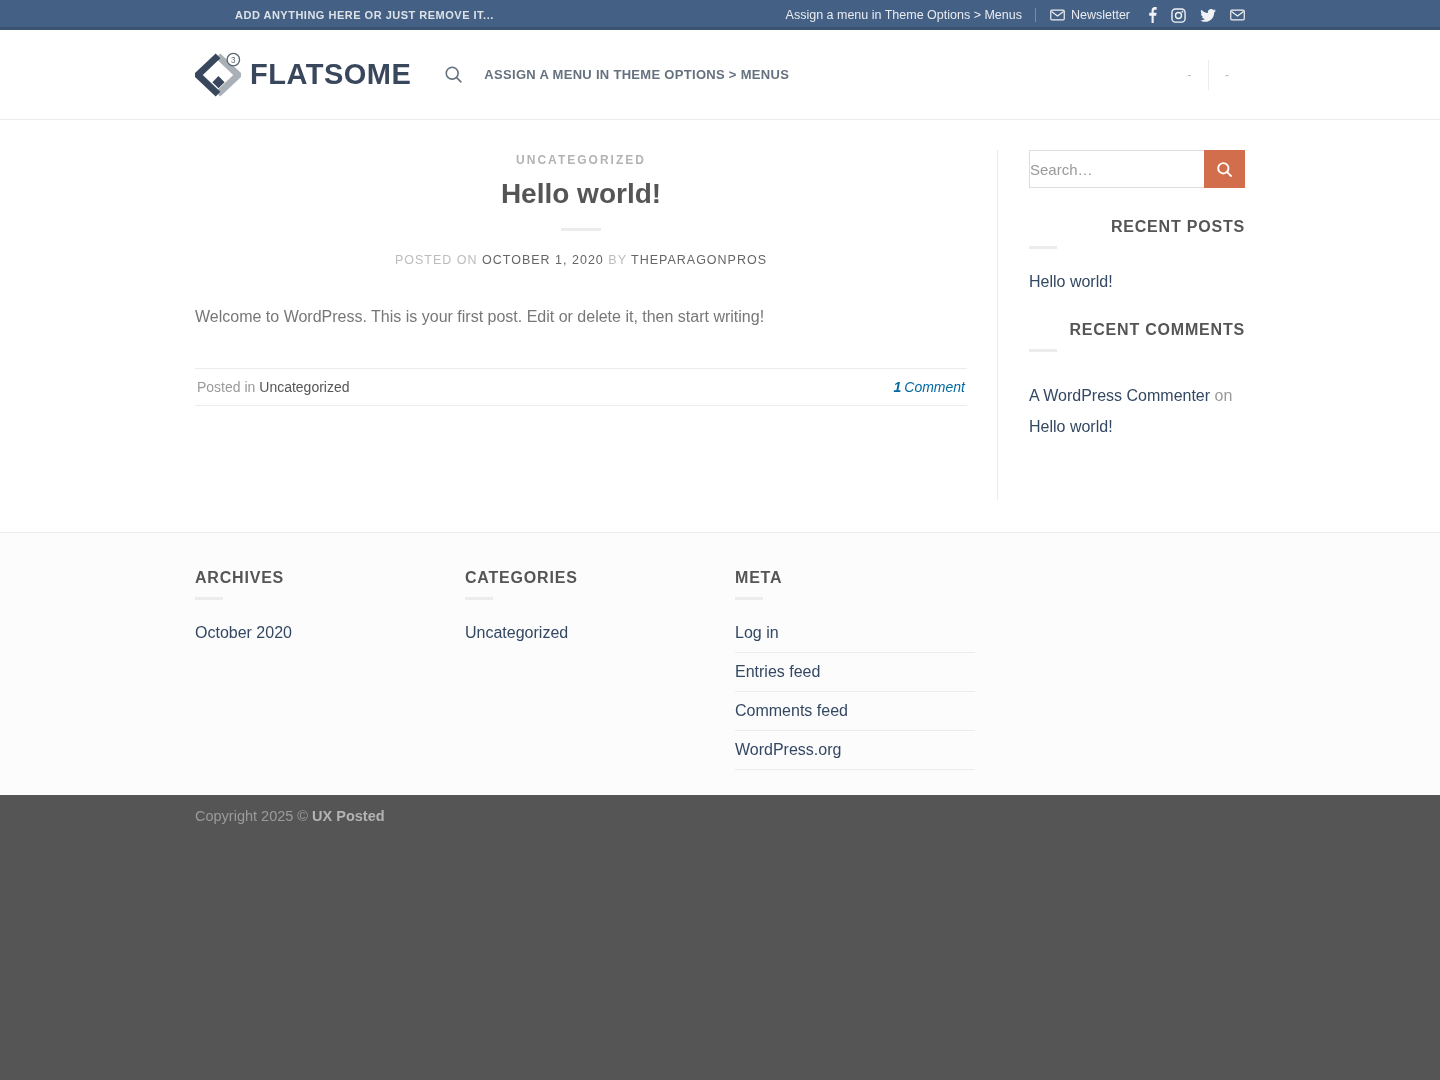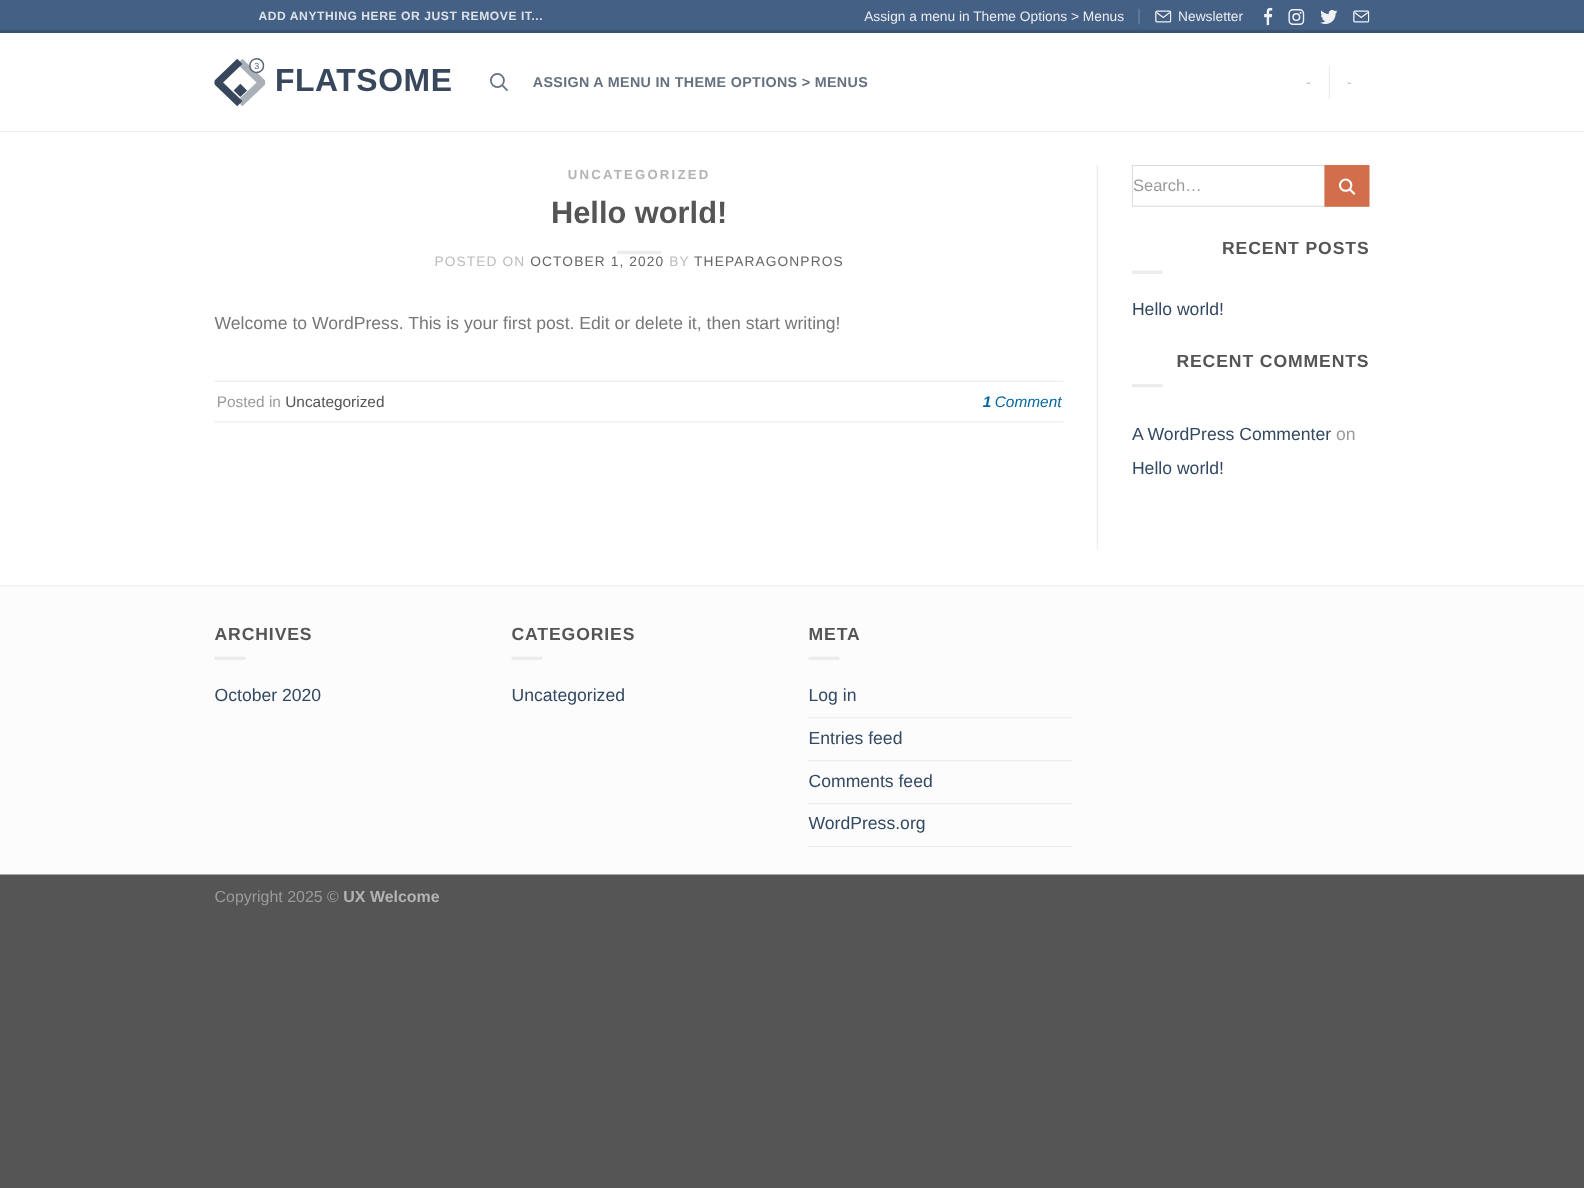--- a/index.html
+++ b/index.html
@@ -30,21 +30,21 @@
   .header-right .dash { padding:0 16px; color:#bbb; }
   .header-vdivider { width:1px; height:30px; background:#ececec; }
 
   
   .main { background:#fff; padding:30px 0 32px; flex:0 0 auto; }
   .main .container { display:flex; align-items:stretch; }
   .article { width:802px; padding-right:30px; text-align:center; }
   .category-link { font-size:12px; letter-spacing:2px; color:#b3b3b3; font-weight:600; text-transform:uppercase; }
   .post-title { font-size:28px; font-weight:700; color:#555; margin-top:10px; }
   .is-divider { width:40px; height:3px; background:#ececec; margin:18px auto 0; }
-  .post-meta { font-size:12.5px; letter-spacing:1px; color:#bcbcbc; text-transform:uppercase; }
+  .post-meta { margin-top:22px; font-size:12.5px; letter-spacing:1px; color:#bcbcbc; text-transform:uppercase; }
   .post-meta a { color:#666; }
   .excerpt { margin-top:38px; text-align:left; font-size:16px; color:#777; line-height:1.55; }
   .continue-btn { display:inline-block; margin-top:25px; border:2px solid #43597a; color:#43597a; background:#fff; font-family:inherit; font-size:12.5px; font-weight:700; letter-spacing:0.6px; padding:7px 19px; text-transform:uppercase; cursor:pointer; }
   .post-footer { margin-top:38px; border-top:1px solid #ececec; border-bottom:1px solid #ececec; padding:10px 2px; display:flex; justify-content:space-between; align-items:center; font-size:14px; color:#9a9a9a; }
   .posted-in a { color:#555; }
   .comment-link { color:#0369a1;font-style:italic; }
   .comment-count { font-weight:700; }
   .comment-suffix { margin-left:3px; }
 
   
@@ -233,17 +233,17 @@
           <li><a href="#">Comments feed</a></li>
           <li><a href="#">WordPress.org</a></li>
         </ul>
       </div>
       <div class="f-col"></div>
     </div>
   </div>
 
   <div class="abs-footer">
     <div class="container">
-      <span>Copyright 2025 © </span><a href="#" class="abs-brand">UX Welcome</a>
+      <span>Copyright 2025 © </span><a href="#" class="abs-brand">UX Posted</a>
     </div>
   </div>
 
 </div>
 
 </body></html>

